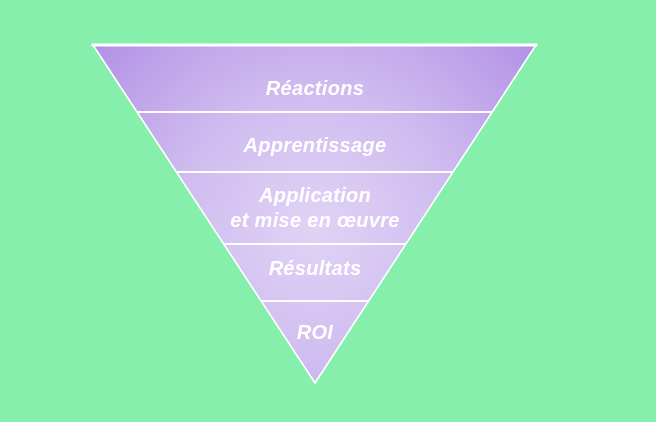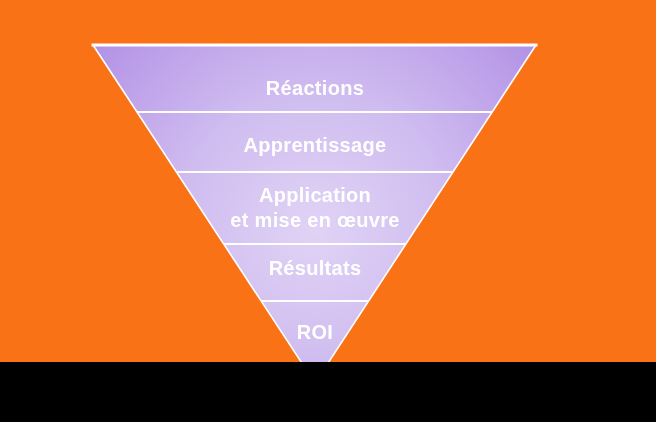--- a/index.html
+++ b/index.html
@@ -3,23 +3,24 @@
 <meta charset="utf-8">
 <style>
   html, body {
     margin: 0;
     padding: 0;
     background: #000000;
   }
   .stage {
     position: relative;
     width: 656px;
-    height: 362px;
-    background: #f97316;
+    height: 422px;
+    background: #86efac;
     overflow: hidden;
+    font-style: italic;
   }
   svg { display: block; }
   .lvl-label {
     font-family: "Liberation Sans", "DejaVu Sans", sans-serif;
     font-weight: 700;
     font-size: 20px;
     letter-spacing: 0.3px;
   }
 </style>
 </head>

